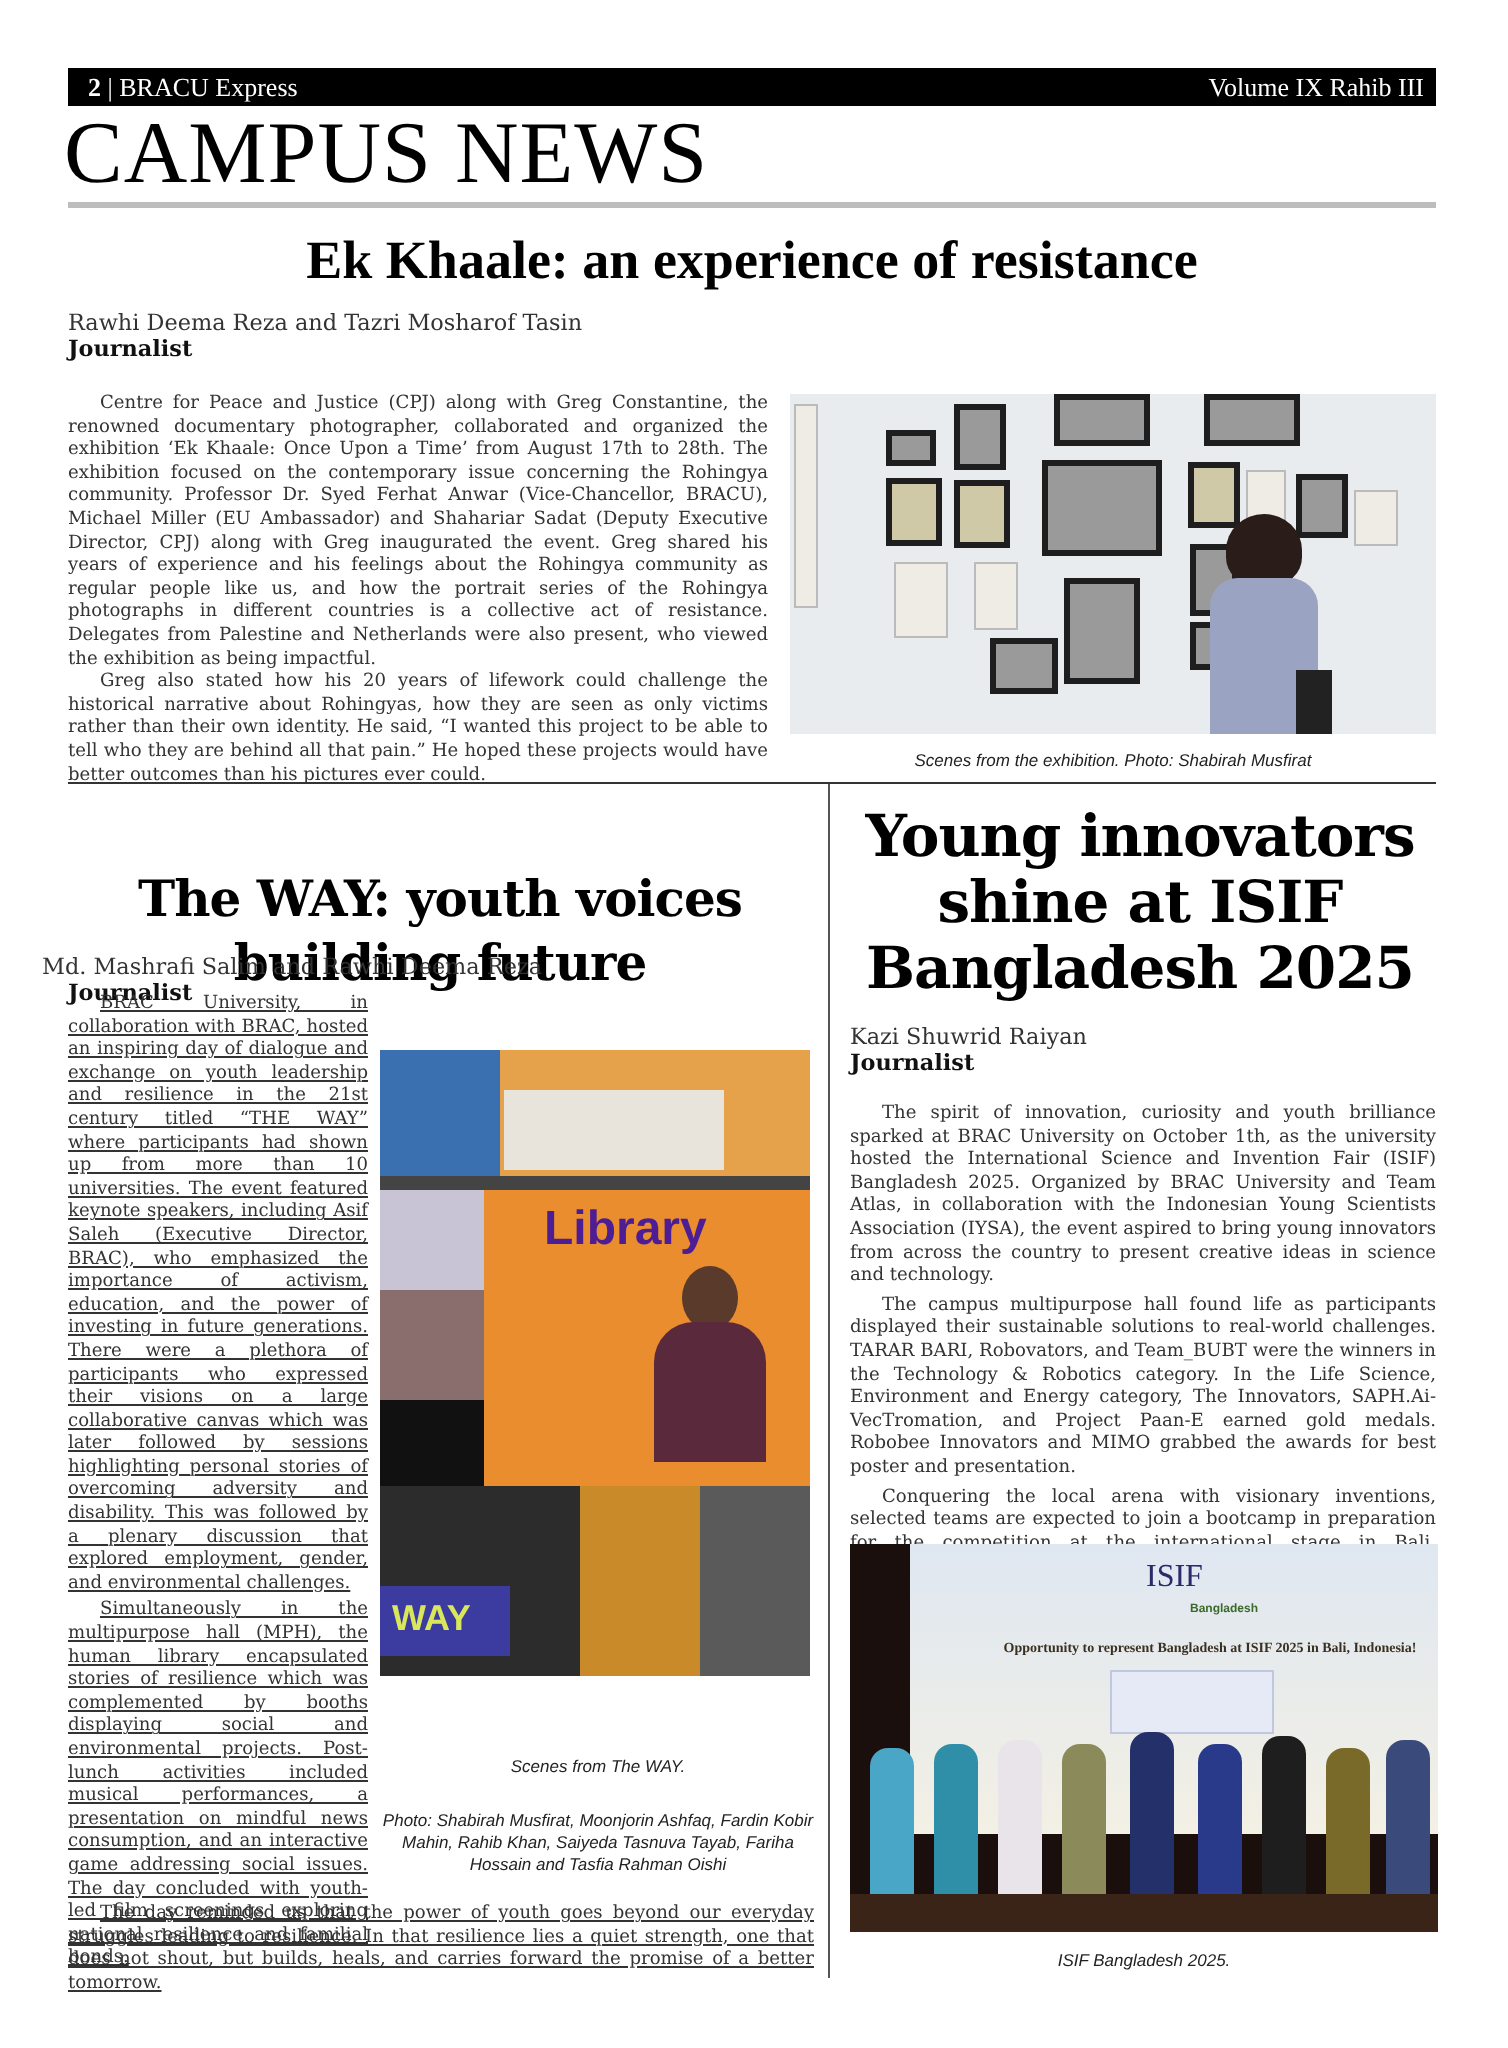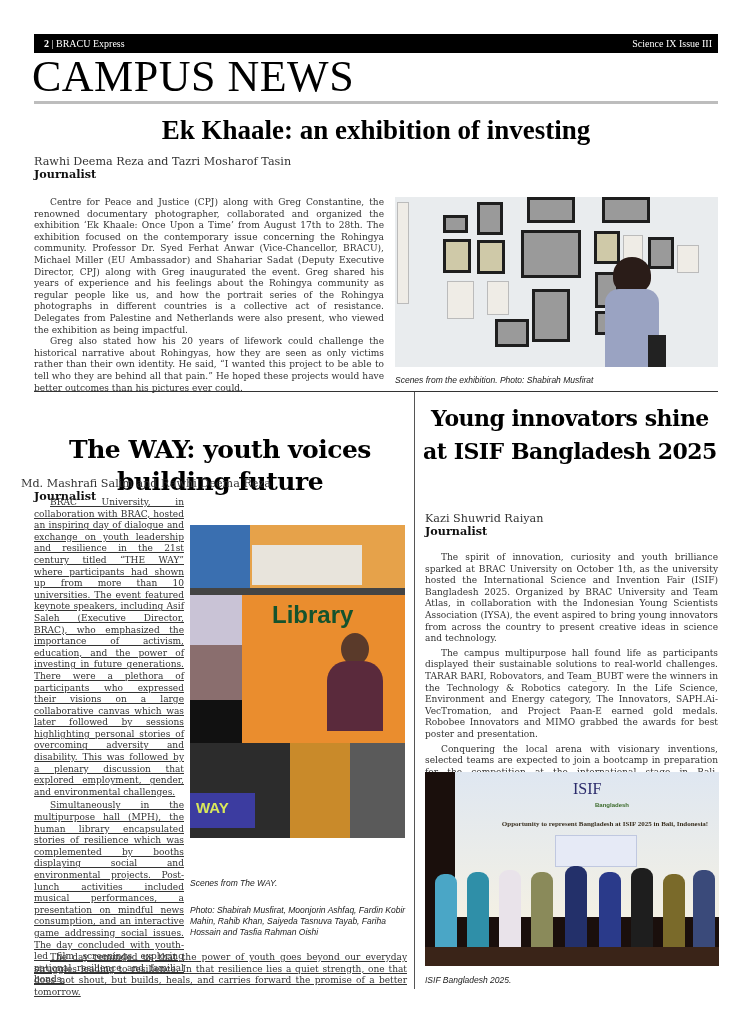--- a/index.html
+++ b/index.html
@@ -1,63 +1,63 @@
 <!DOCTYPE html>
 <html><head>
 <meta charset="utf-8">
 <style>
   html, body { margin: 0; padding: 0; background: #ffffff; }
   body { width: 754px; height: 1024px; position: relative; overflow: hidden; font-family: "DejaVu Serif", serif; color: #1a1a1a; }
   .abs { position: absolute; }
 
   
-  .topbar { left: 34px; top: 34px; width: 684px; height: 19px; background: #000; color: #fff; font-family: "Liberation Serif", serif; font-size: 10px; line-height: 19px; }
+  .topbar { left: 34px; top: 34px; width: 684px; height: 19px; background: #000; color: #fff; font-family: "Liberation Serif", serif; font-size: 13px; line-height: 19px; }
   .topbar .left { position: absolute; left: 10px; top: 0; }
   .topbar .left b { font-weight: bold; }
   .topbar .right { position: absolute; right: 6px; top: 0; }
   .section-title { left: 32px; top: 54px; font-family: "Liberation Serif", serif; font-size: 44px; line-height: 46px; letter-spacing: 0.5px; color: #000; }
   .section-rule { left: 34px; top: 101px; width: 684px; height: 3px; background: #bdbdbd; }
 
   
   .h1 { font-family: "DejaVu Serif", serif; font-weight: bold; color: #000; text-align: center; letter-spacing: -0.5px; }
   .h-ek { left: 34px; top: 113px; width: 684px; font-size: 27px; line-height: 34px; font-family: "Liberation Serif", serif; font-weight: bold; letter-spacing: 0; }
   .h-way { left: 40px; top: 398px; width: 360px; font-size: 25px; line-height: 32px; margin-top: 36px; }
-  .h-isif { left: 422px; top: 402px; width: 296px; font-size: 22px; line-height: 33px; }
+  .h-isif { left: 422px; top: 402px; width: 296px; font-size: 29px; line-height: 33px; }
 
   .byline { font-family: "DejaVu Serif", serif; font-size: 11.2px; line-height: 13px; color: #333; }
   .role { font-family: "DejaVu Serif", serif; font-weight: bold; font-size: 11.2px; line-height: 13px; color: #111; }
 
   .body-text { font-family: "DejaVu Serif", serif; font-size: 9.05px; line-height: 11.6px; color: #333; text-align: justify; }
   .body-text p { margin: 0; text-indent: 16px; }
 
-  .caption { font-family: "Liberation Sans", sans-serif; font-style: italic; font-size: 8.5px; line-height: 11px; color: #222; text-align: left; }
+  .caption { font-family: "Liberation Sans", sans-serif; font-style: italic; font-size: 8.5px; line-height: 11px; color: #222; text-align: center; }
 
   
   .photo { overflow: hidden; }
   .exhibit { left: 395px; top: 197px; width: 323px; height: 170px; background: #e9ecee; }
   .frame { position: absolute; border: 3px solid #1e1e1e; background: #9a9a9a; box-sizing: border-box; }
   .frame.light { background: #cfc9a8; }
   .frame.paper { border: 1px solid #bbb; background: #efece6; }
   .person-head { position: absolute; left: 218px; top: 60px; width: 38px; height: 36px; background: #2a1c18; border-radius: 50% 50% 40% 40%; }
   .person-body { position: absolute; left: 210px; top: 92px; width: 54px; height: 78px; background: #9aa3c2; border-radius: 14px 14px 0 0; }
   .person-bag { position: absolute; left: 253px; top: 138px; width: 18px; height: 32px; background: #222; }
 
   .collage { left: 190px; top: 525px; width: 215px; height: 313px; background: #444; }
   .c1 { position:absolute; left:0; top:0; width:215px; height:63px; background: linear-gradient(90deg,#3a6fb0 0 28%, #e6a24a 28% 100%); }
   .c1b { position:absolute; left:62px; top:20px; width:110px; height:40px; background:#e8e4dc; }
   .c2 { position:absolute; left:0; top:70px; width:52px; height:105px; background:#c9c3d6; }
   .c2b { position:absolute; left:0; top:120px; width:52px; height:55px; background:#8a6e6e; }
   .c3 { position:absolute; left:52px; top:70px; width:163px; height:148px; background:#ea8d2e; }
-  .c3 .lib { position:absolute; left:30px; top:6px; font-family:"Liberation Sans",sans-serif; font-weight:bold; font-size:24px; color:#14532d; }
+  .c3 .lib { position:absolute; left:30px; top:6px; font-family:"Liberation Sans",sans-serif; font-weight:bold; font-size:24px; color:#4c1d95; }
   .c3 .man { position:absolute; right:22px; top:66px; width:56px; height:70px; background:#5a2a3c; border-radius: 20px 20px 0 0; }
   .c3 .manhead { position:absolute; right:36px; top:38px; width:28px; height:32px; background:#5a3a2a; border-radius:50%; }
   .c4 { position:absolute; left:0; top:175px; width:52px; height:50px; background:#111; }
   .c5 { position:absolute; left:0; top:218px; width:100px; height:95px; background:#2c2c2c; }
   .c5b { position:absolute; left:0; top:268px; width:65px; height:35px; background:#3c3ca0; }
-  .c5b span { position:absolute; left:6px; top:6px; font-family:"Liberation Sans",sans-serif; font-weight:bold; font-size:15px; color:#d9e85a; }
+  .c5b span { position:absolute; left:6px; top:6px; font-family:"Liberation Sans",sans-serif; font-weight:bold; font-size:18px; color:#d9e85a; }
   .c6 { position:absolute; left:100px; top:218px; width:115px; height:95px; background:#c98a2a; }
   .c6b { position:absolute; left:160px; top:218px; width:55px; height:95px; background:#5a5a5a; }
 
   .isif-photo { left: 425px; top: 772px; width: 294px; height: 194px; background: #1a0f0c; }
   .screen { position:absolute; left:30px; top:0; width:264px; height:145px; background: linear-gradient(180deg,#dfe7f1,#f3f0e4); }
   .screen .logo { position:absolute; left:118px; top:8px; font-family:"Liberation Serif",serif; font-size:16px; color:#2b2b6b; }
   .screen .logo-sub { position:absolute; left:140px; top:30px; font-family:"Liberation Sans",sans-serif; font-size:6px; color:#3a6a2a; font-weight:bold; }
   .screen .slogan { position:absolute; left:0; top:48px; width:300px; text-align:center; font-family:"Liberation Serif",serif; font-weight:bold; font-size:7px; color:#3a3020; }
   .screen .box { position:absolute; left:100px; top:63px; width:80px; height:30px; background:#e6eaf6; border:1px solid #c0c8e0; }
   .stage { position:absolute; left:0; top:175px; width:294px; height:19px; background:#3a2418; }
@@ -69,26 +69,26 @@
 </style>
 </head>
 <body>
 
 <div class="abs topbar">
   <span class="left">
     <b>2</b>
     <span>|</span>
     <span>BRACU Express</span>
   </span>
-  <span class="right">Science IX Issue III</span>
+  <span class="right">Volume IX Rahib III</span>
 </div>
 <div class="abs section-title">CAMPUS NEWS</div>
 <div class="abs section-rule"></div>
 
-<div class="abs h1 h-ek">Ek Khaale: an exhibition of investing</div>
+<div class="abs h1 h-ek">Ek Khaale: an experience of resistance</div>
 <div class="abs byline" style="left:34px; top:155px;">Rawhi Deema Reza and Tazri Mosharof Tasin</div>
 <div class="abs role" style="left:34px; top:168px;">Journalist</div>
 <div class="abs body-text" style="left:34px; top:197px; width:350px;">
   <p>Centre for Peace and Justice (CPJ) along with Greg Constantine, the renowned documentary photographer, collaborated and organized the exhibition ‘Ek Khaale: Once Upon a Time’ from August 17th to 28th. The exhibition focused on the contemporary issue concerning the Rohingya community. Professor Dr. Syed Ferhat Anwar (Vice-Chancellor, BRACU), Michael Miller (EU Ambassador) and Shahariar Sadat (Deputy Executive Director, CPJ) along with Greg inaugurated the event. Greg shared his years of experience and his feelings about the Rohingya community as regular people like us, and how the portrait series of the Rohingya photographs in different countries is a collective act of resistance. Delegates from Palestine and Netherlands were also present, who viewed the exhibition as being impactful.</p>
   <p style="margin-top:0;">Greg also stated how his 20 years of lifework could challenge the historical narrative about Rohingyas, how they are seen as only victims rather than their own identity. He said, “I wanted this project to be able to tell who they are behind all that pain.” He hoped these projects would have better outcomes than his pictures ever could.</p>
 </div>
 
 <div class="abs photo exhibit">
   <div class="frame paper" style="left:2px; top:5px; width:12px; height:102px;"></div>
   <div class="frame" style="left:48px; top:18px; width:25px; height:18px;"></div>

